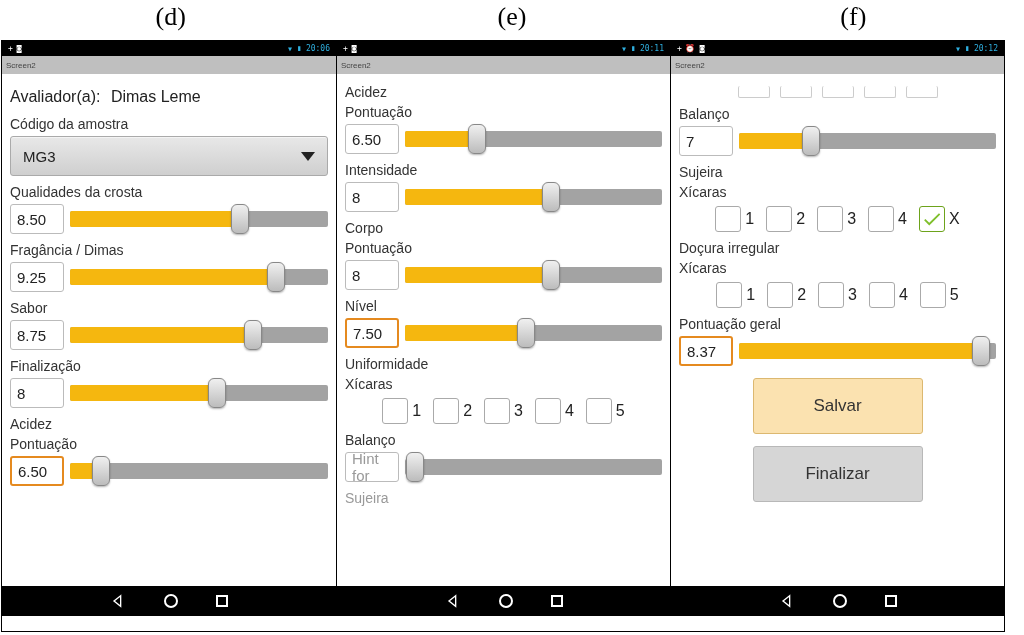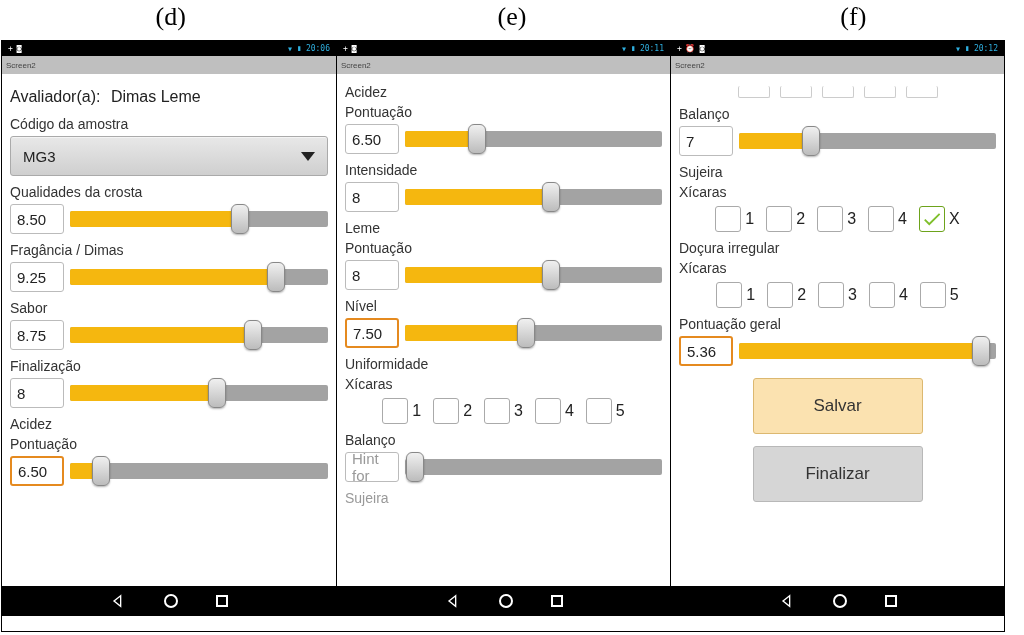--- a/index.html
+++ b/index.html
@@ -327,21 +327,21 @@
       <div class="row-label">Intensidade</div>
       <div class="slider-row">
         <div class="value-box">8</div>
         <div class="slider">
           <div class="track"></div>
             <div class="fill" style="width:57%"></div>
             <div class="thumb" style="left:57%"></div>
         </div>
       </div>
 
-      <div class="row-label">Leme</div>
+      <div class="row-label">Corpo</div>
       <div class="row-label" style="margin-top:0">Pontuação</div>
       <div class="slider-row">
         <div class="value-box">8</div>
         <div class="slider">
           <div class="track"></div>
             <div class="fill" style="width:57%"></div>
             <div class="thumb" style="left:57%"></div>
         </div>
       </div>
 
@@ -453,21 +453,21 @@
         <div class="cup-box"></div>
           <span class="cup-label">3</span>
         <div class="cup-box"></div>
           <span class="cup-label">4</span>
         <div class="cup-box"></div>
           <span>5</span>
       </div>
 
       <div class="row-label">Pontuação geral</div>
       <div class="slider-row">
-        <div class="value-box highlight">5.36</div>
+        <div class="value-box highlight">8.37</div>
         <div class="slider">
           <div class="track"></div>
             <div class="fill" style="width:94%"></div>
             <div class="thumb" style="left:94%"></div>
         </div>
       </div>
 
       <div class="button save">
           <span>Salvar</span>
         </div>

